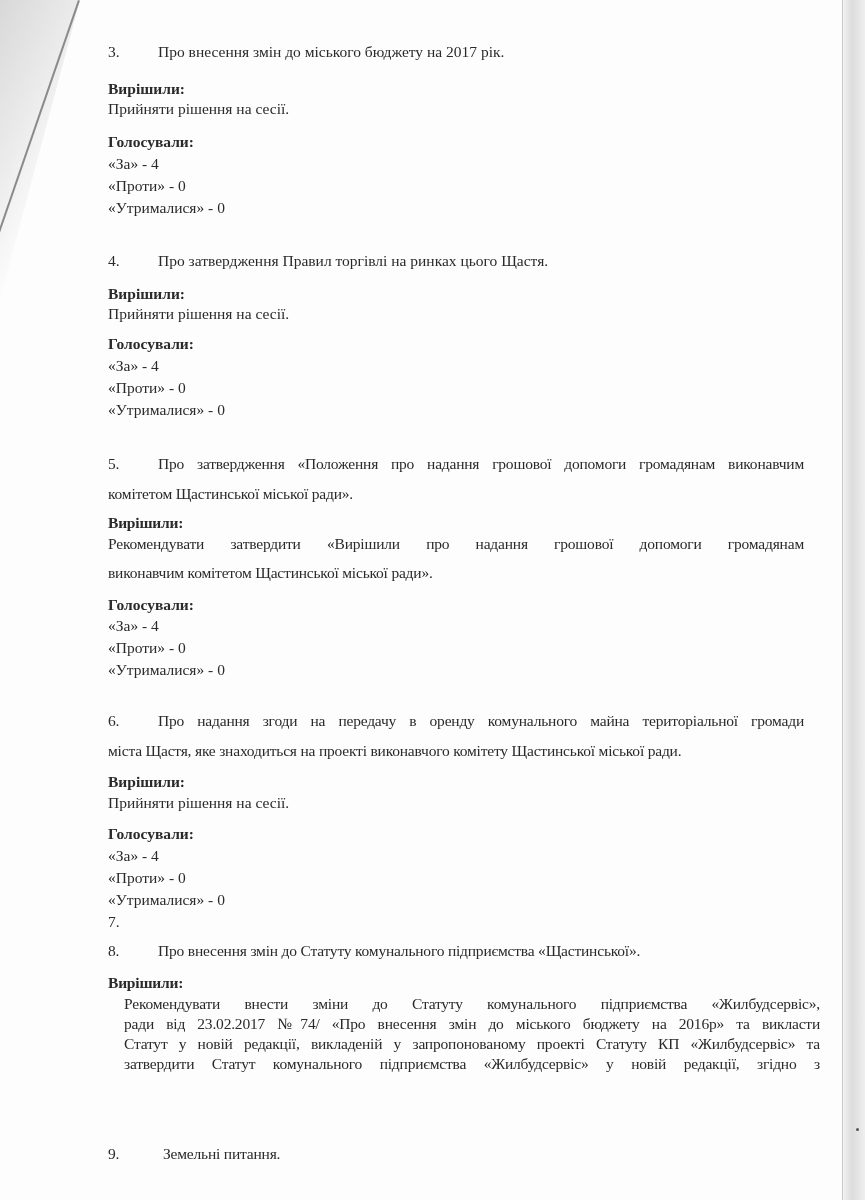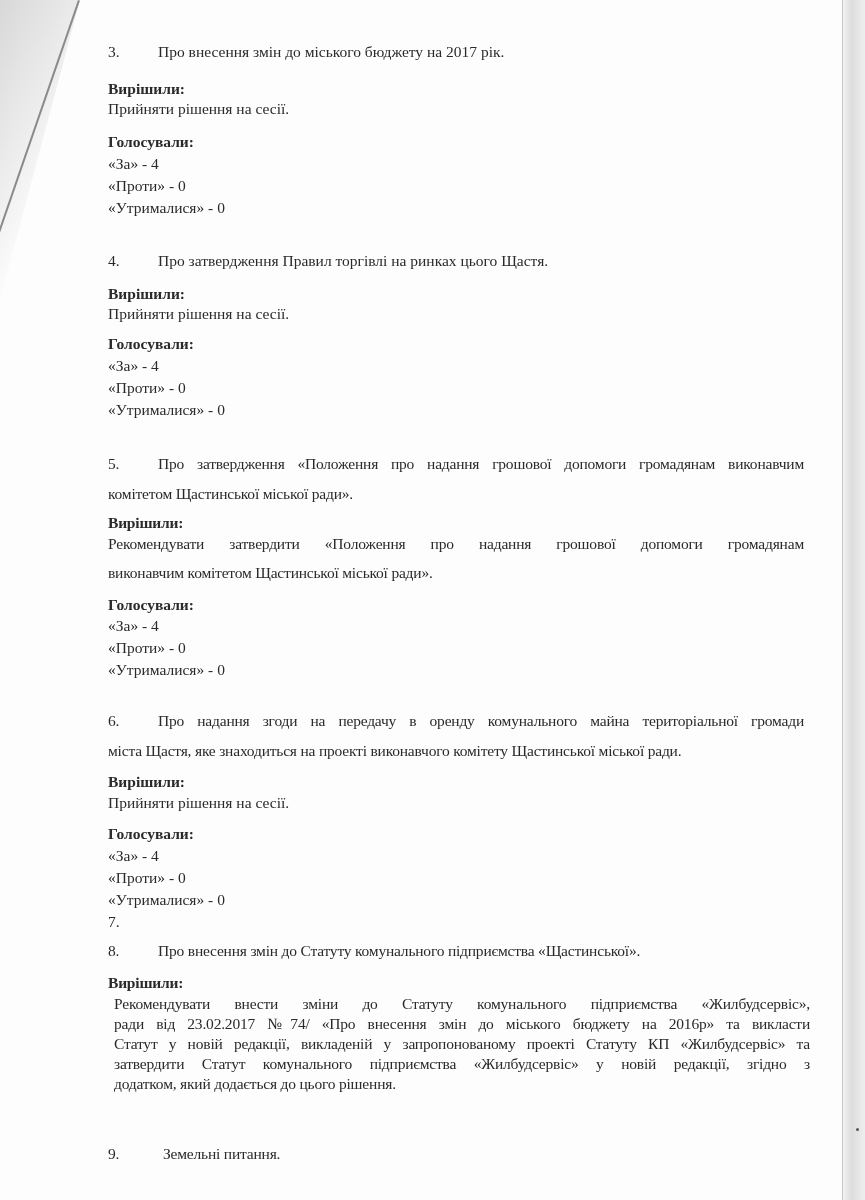--- a/index.html
+++ b/index.html
@@ -23,21 +23,21 @@
     position: absolute; right: 0; top: 0; width: 22px; height: 1200px;
     background: linear-gradient(90deg, #f2f2f2 0%, #dcdcdc 40%, #efefef 100%);
     border-left: 1px solid #c8c8c8;
   }
   .page { position: absolute; left: 108px; top: 0; width: 700px; font-size: 15.5px; }
   .abs { position: absolute; left: 0; white-space: nowrap; }
   .num { display: inline-block; width: 50px; }
   .bold { font-weight: bold; }
   .justify { white-space: normal; text-align: justify; text-align-last: justify; width: 696px; }
   .narrow { font-family: "Liberation Sans Narrow", "Liberation Serif", serif; letter-spacing: -0.2px; }
-  .par { position: absolute; left: 6px; width: 696px; text-align: justify; line-height: 20px; }
+  .par { position: absolute; left: 16px; width: 696px; text-align: justify; line-height: 20px; }
   .par span.l { display: block; text-align: justify; text-align-last: justify; }
   .par span.last { display: block; text-align: left; }
   .dot { position: absolute; right: 6px; top: 1128px; width: 3px; height: 3px; background: #555; border-radius: 50%; }
 </style>
 </head>
 <body>
 
 <div class="left-shadow"></div>
 <div class="left-line"></div>
 <div class="right-edge"></div>
@@ -63,21 +63,21 @@
   <div class="abs bold" style="top:335px">Голосували:</div>
   <div class="abs" style="top:357px">«За» - 4</div>
   <div class="abs" style="top:379px">«Проти» - 0</div>
   <div class="abs" style="top:401px">«Утрималися» - 0</div>
 
   <div class="abs narrow justify" style="top:455px">
     <span class="num">5.</span><span>Про затвердження «Положення про надання грошової допомоги громадянам виконавчим</span>
   </div>
   <div class="abs narrow" style="top:485px">комітетом Щастинської міської ради».</div>
   <div class="abs bold narrow" style="top:514px">Вирішили:</div>
-  <div class="abs narrow justify" style="top:535px">Рекомендувати затвердити «Положення про надання грошової допомоги громадянам</div>
+  <div class="abs narrow justify" style="top:535px">Рекомендувати затвердити «Вирішили про надання грошової допомоги громадянам</div>
   <div class="abs narrow" style="top:564px">виконавчим комітетом Щастинської міської ради».</div>
   <div class="abs bold" style="top:596px">Голосували:</div>
   <div class="abs" style="top:617px">«За» - 4</div>
   <div class="abs" style="top:639px">«Проти» - 0</div>
   <div class="abs" style="top:661px">«Утрималися» - 0</div>
 
   <div class="abs narrow justify" style="top:712px">
     <span class="num">6.</span><span>Про надання згоди на передачу в оренду комунального майна територіальної громади</span>
   </div>
   <div class="abs narrow" style="top:742px">міста Щастя, яке знаходиться на проекті виконавчого комітету Щастинської міської ради.</div>
@@ -92,19 +92,18 @@
 
   <div class="abs narrow" style="top:942px">
     <span class="num">8.</span><span>Про внесення змін до Статуту комунального підприємства «Щастинської».</span>
   </div>
   <div class="abs bold narrow" style="top:974px">Вирішили:</div>
   <div class="par narrow" style="top:994px">
     <span class="l">Рекомендувати внести  зміни до Статуту комунального підприємства «Жилбудсервіс»,</span>
     <span class="l">ради від 23.02.2017  №74/    «Про внесення змін до міського бюджету на 2016р» та викласти</span>
     <span class="l">Статут у новій редакції, викладеній у запропонованому проекті Статуту КП «Жилбудсервіс» та</span>
     <span class="l">затвердити Статут комунального підприємства «Жилбудсервіс» у новій редакції, згідно з</span>
-    <span class="last">додатком, який додається до цього рішення.</span>
   </div>
 
   <div class="abs narrow" style="top:1145px">
     <span class="num" style="width:55px">9.</span><span>Земельні питання.</span>
   </div>
 </div>
 
 </body></html>

